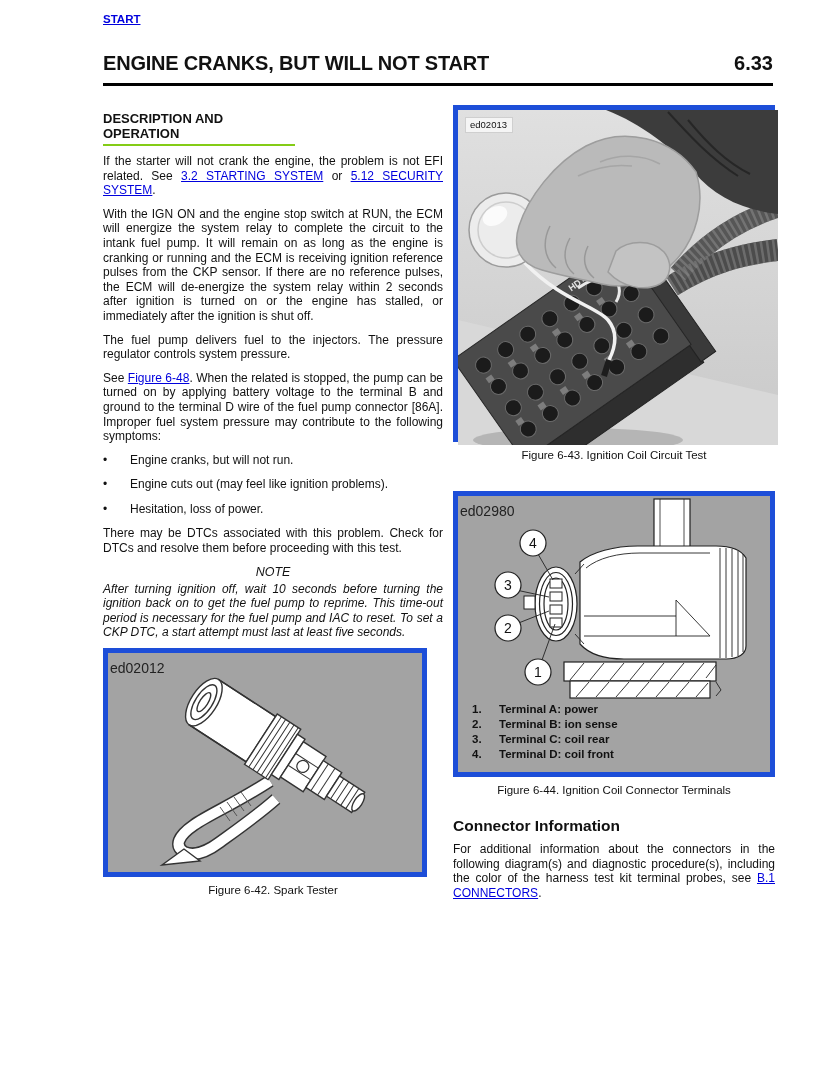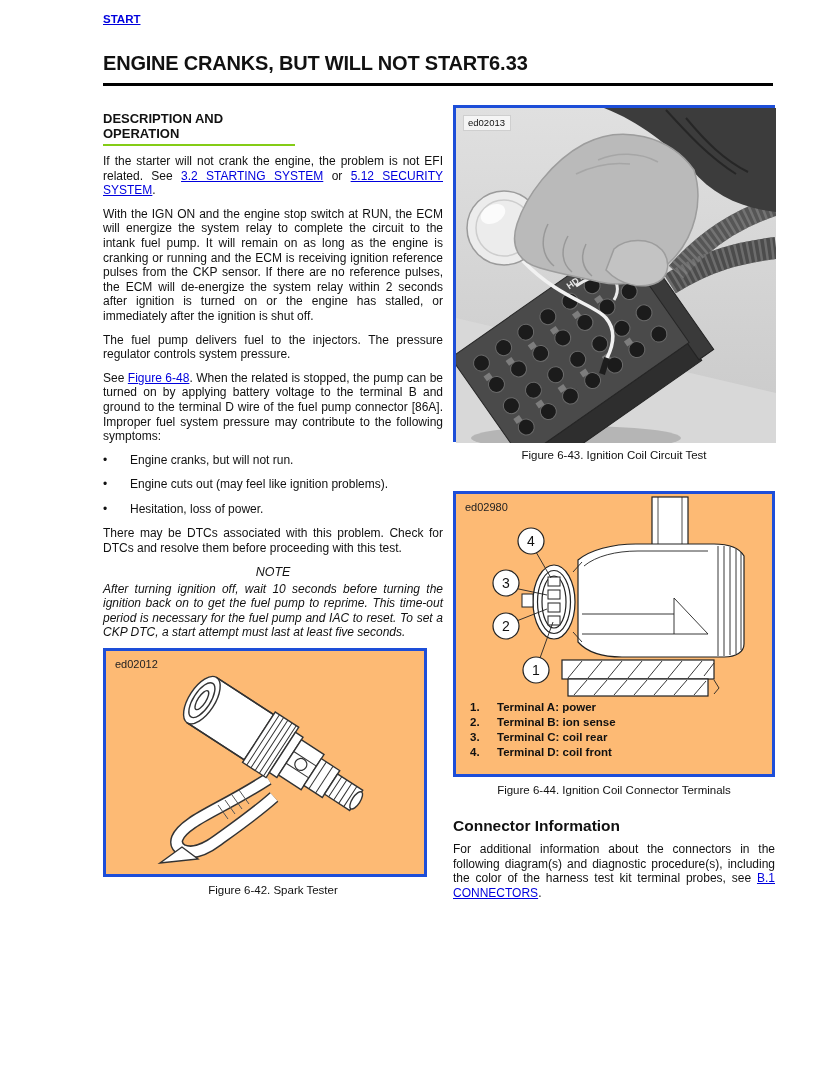--- a/index.html
+++ b/index.html
@@ -4,39 +4,39 @@
 <style>
   html,body { margin:0; padding:0; background:#fff; }
   .page {
     position:relative; width:829px; height:1071px; background:#ffffff;
     font-family:"Liberation Sans", sans-serif; color:#111; overflow:hidden;
   }
   a.doclink { color:#0000dd; text-decoration:underline; cursor:pointer; }
   .home { position:absolute; left:103px; top:13px; font-size:11.5px; font-weight:bold; }
   .titlebar {
     position:absolute; left:103px; top:52px; width:670px;
-    display:flex; justify-content:flex-start; align-items:flex-end;
+    display:flex; justify-content:space-between; align-items:flex-end;
     border-bottom:3px solid #000; padding-bottom:8px;
   }
   .titlebar .ttl { font-size:20px; font-weight:bold; letter-spacing:-0.2px; }
   .titlebar .num { font-size:20px; font-weight:bold; }
   .col-left { position:absolute; left:103px; top:95px; width:340px; }
   .col-right { position:absolute; left:453px; top:105px; width:322px; }
   h2.section {
     font-size:13px; font-weight:bold; margin:16px 0 8px 0; padding-bottom:3px;
     border-bottom:2px solid #84cc16; display:inline-block; width:192px;
   }
   .para { font-size:12px; line-height:14.6px; text-align:justify; margin:0 0 9px 0; }
   .bullets { margin:0 0 9px 0; padding:0; list-style:none; }
   .bullets li { display:flex; font-size:12px; line-height:14.6px; margin:0 0 10px 0; }
   .bullets .marker { width:27px; flex:0 0 27px; }
   .note-label { font-size:12.5px; font-style:italic; text-align:center; margin:2px 0 3px 0; }
   .note-text { font-size:12px; font-style:italic; line-height:14.6px; text-align:justify; margin:0 0 8px 0; }
-  .figbox { border:3px solid #1d4ed8; background:#fdba74; position:relative; box-sizing:border-box; }
-  .figbox .figcode { position:absolute; left:9px; top:7px; font-size:11px; color:#222; z-index:3; }
+  .figbox { border:5px solid #1d4ed8; background:#a3a3a3; position:relative; box-sizing:border-box; }
+  .figbox .figcode { position:absolute; left:2px; top:7px; font-size:14px; color:#222; z-index:3; }
   .fig42 { width:324px; height:229px; }
   .fig43 { width:322px; height:337px; }
   .fig44 { width:322px; height:286px; }
   .caption { font-size:11.5px; font-weight:normal; text-align:center; margin-top:7px; }
   .photo-label {
     position:absolute; left:7px; top:7px; z-index:3; background:#f5f5f5;
     border:1px solid #cfcfcf; font-size:9.5px; padding:1px 5px 2px 4px; color:#111;
   }
   .spacer30 { height:30px; }
   .terminal-list { padding:2px 10px 8px 14px; }

